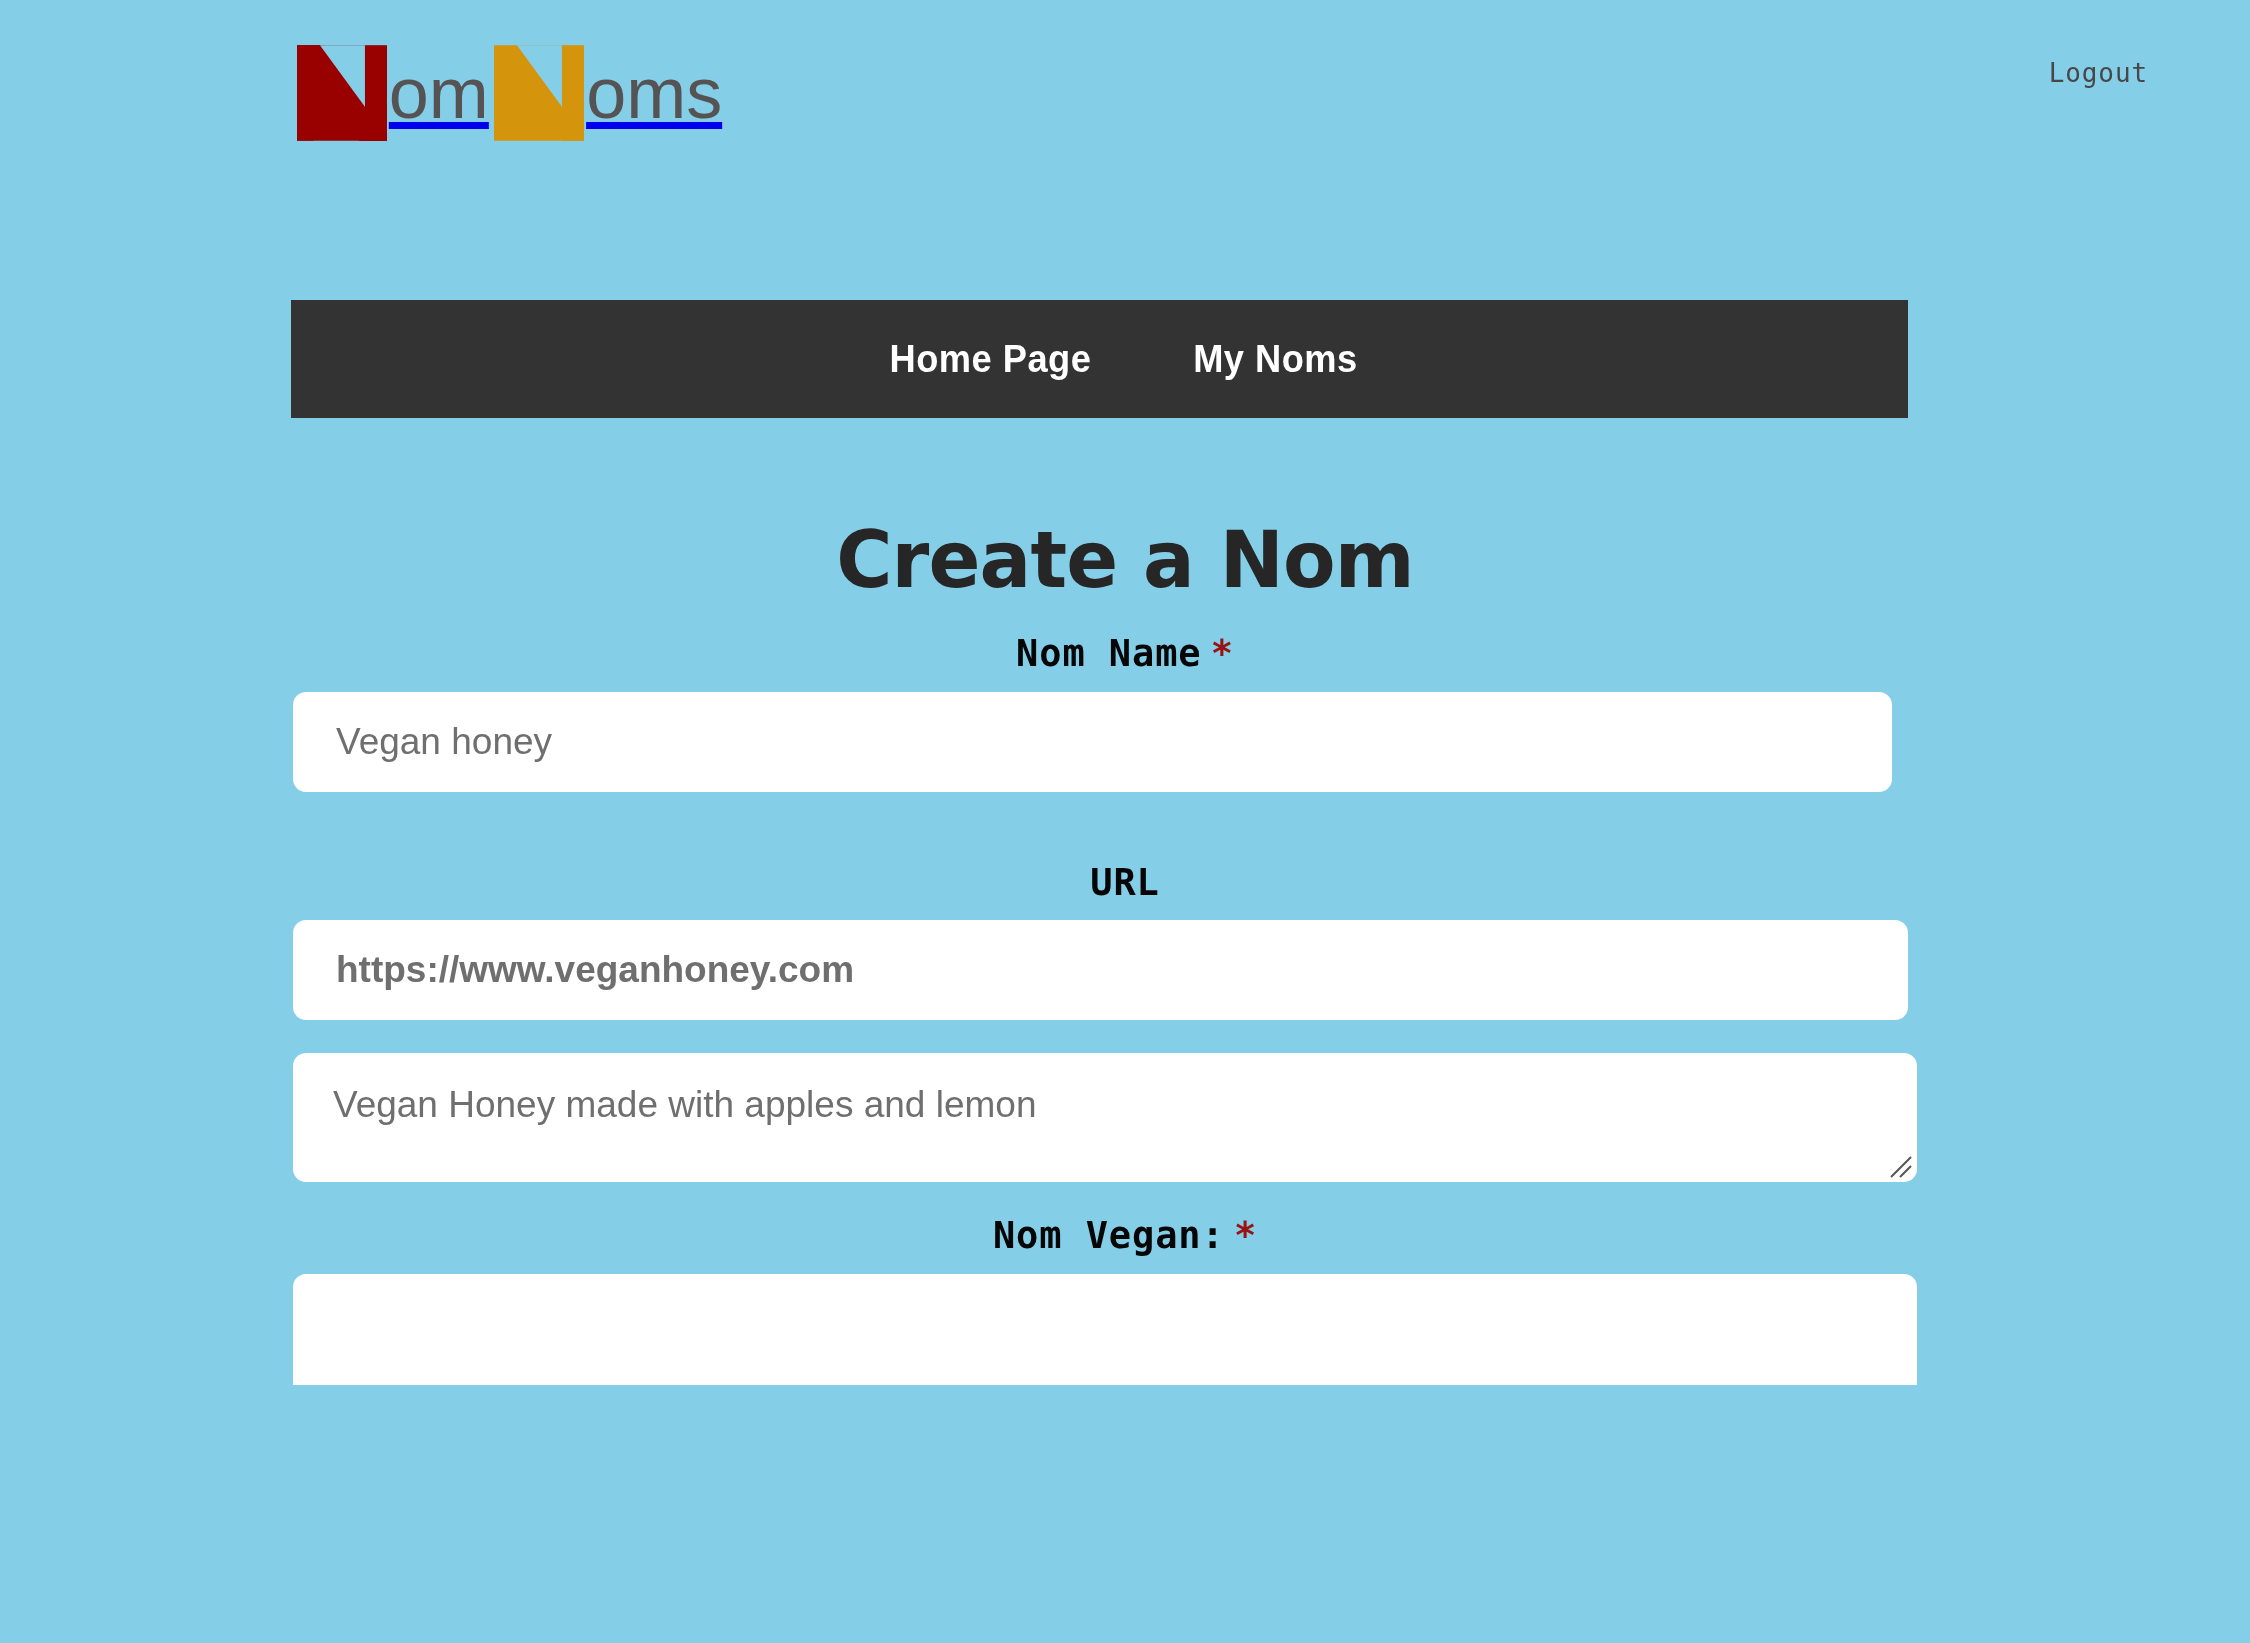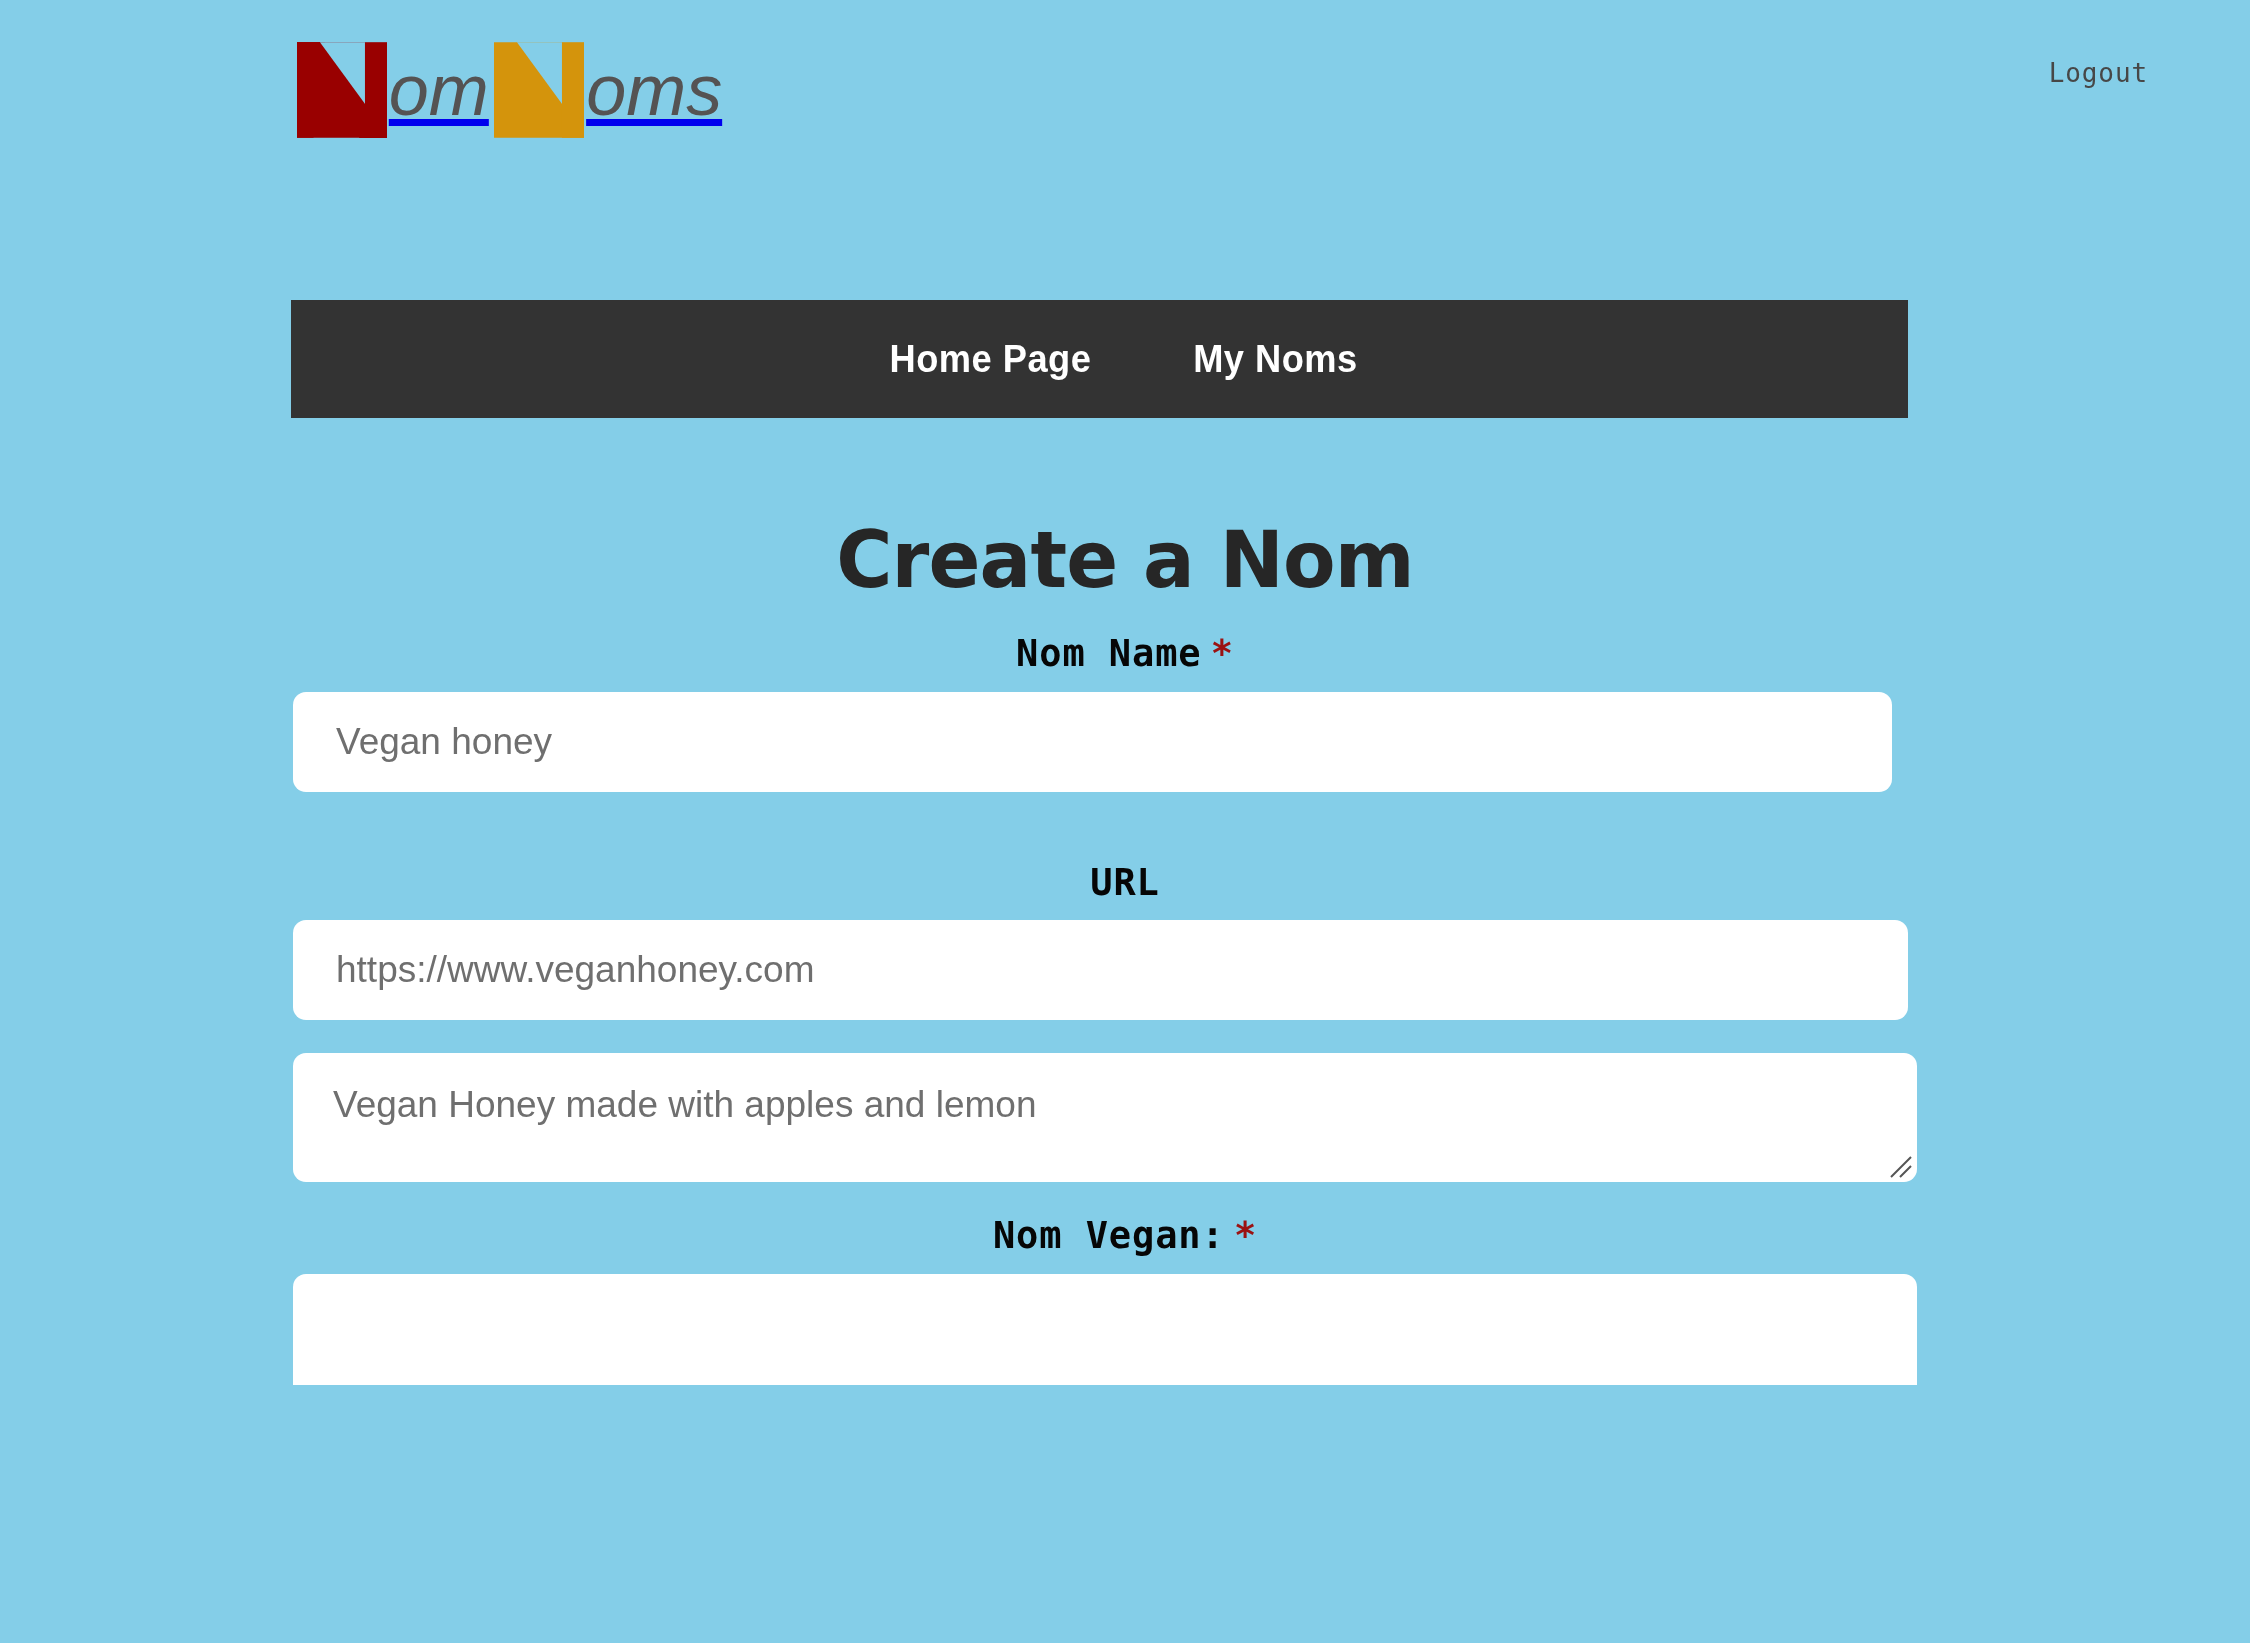--- a/index.html
+++ b/index.html
@@ -21,23 +21,22 @@
   .header {
     position: relative;
     height: 181px;
     width: 100%;
   }
   .logo {
     position: absolute;
     left: 297px;
     top: 42px;
     display: flex;
-    align-items: flex-start;
+    align-items: center;
     height: 102px;
-    font-style: italic;
   }
   .logo-n {
     width: 90px;
     height: 96px;
     display: block;
   }
   .logo-word {
     font-family: "Liberation Sans", sans-serif;
     font-size: 72px;
     line-height: 96px;
@@ -146,21 +145,21 @@
     font-family: "Liberation Sans", sans-serif;
     font-size: 37px;
     color: #555555;
     padding: 0 43px;
     outline: none;
     margin: 0;
   }
   .text-input::placeholder { color: #6f6f6f; opacity: 1; }
   .text-input.w-nomname { width: 1599px; margin-left: 293px; }
   .text-input.w-sub     { width: 1599px; margin-left: 293px; }
-  .text-input.w-url     { width: 1615px; margin-left: 293px; }
+  .text-input.w-url     { width: 1615px; margin-left: 293px; font-weight: bold; }
 
   .desc-wrap { position: relative; width: 1624px; margin-left: 293px; }
   .text-area {
     display: block;
     width: 100%;
     background: #ffffff;
     border: none;
     border-radius: 13px;
     height: 129px;
     font-family: "Liberation Sans", sans-serif;

